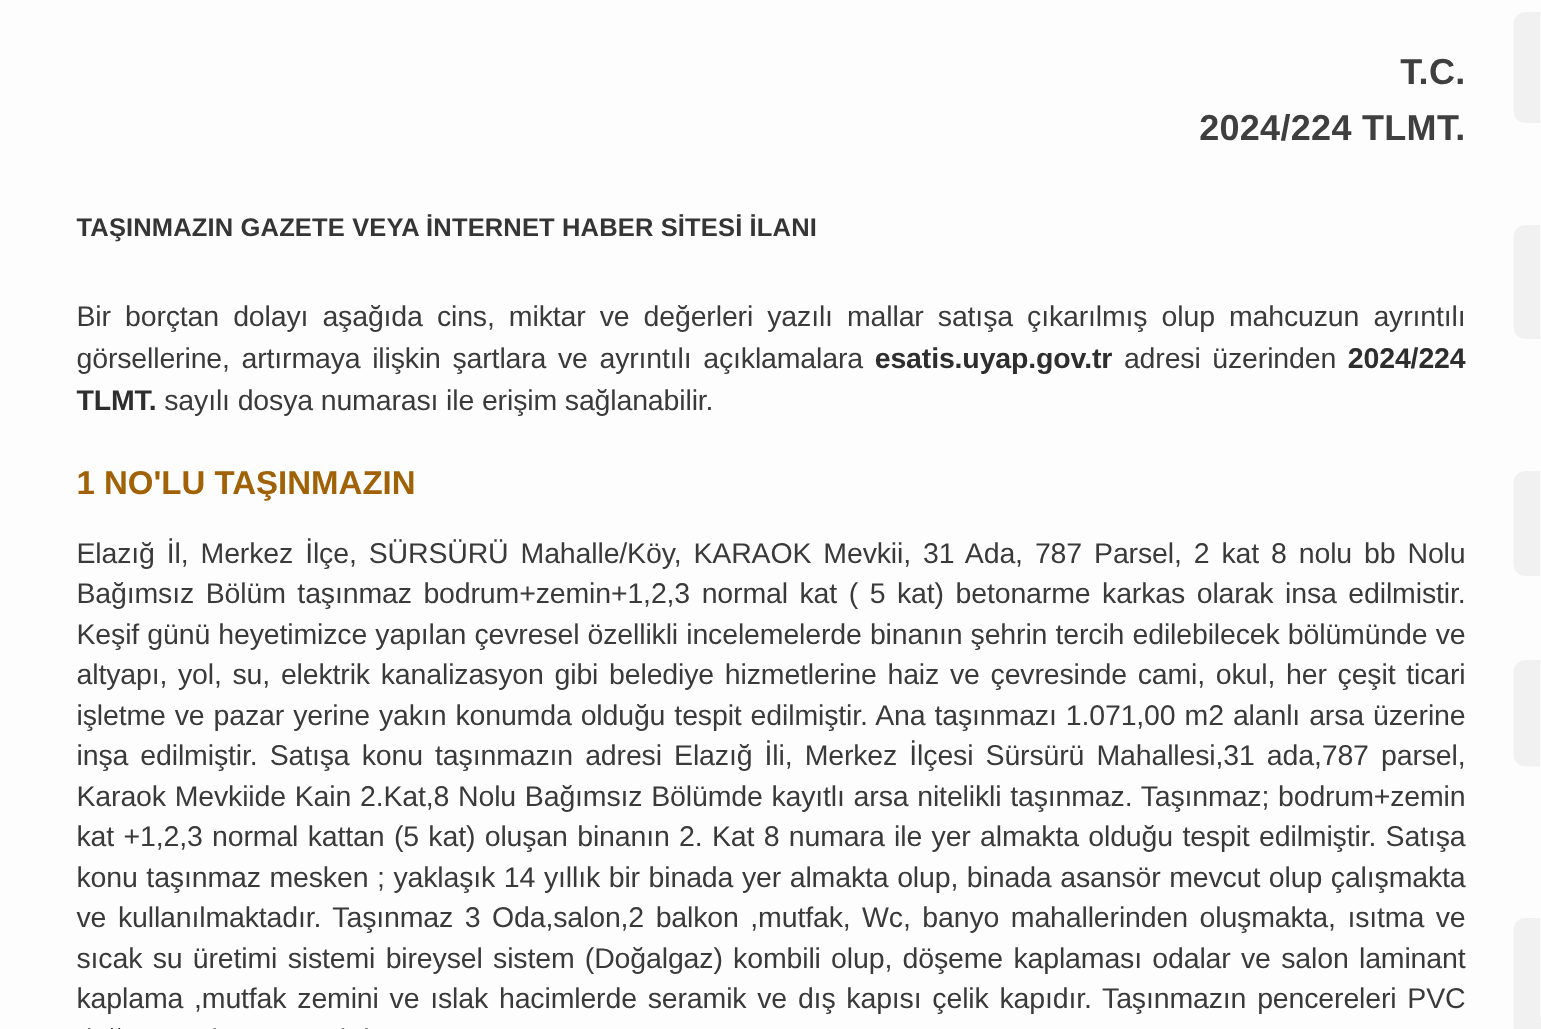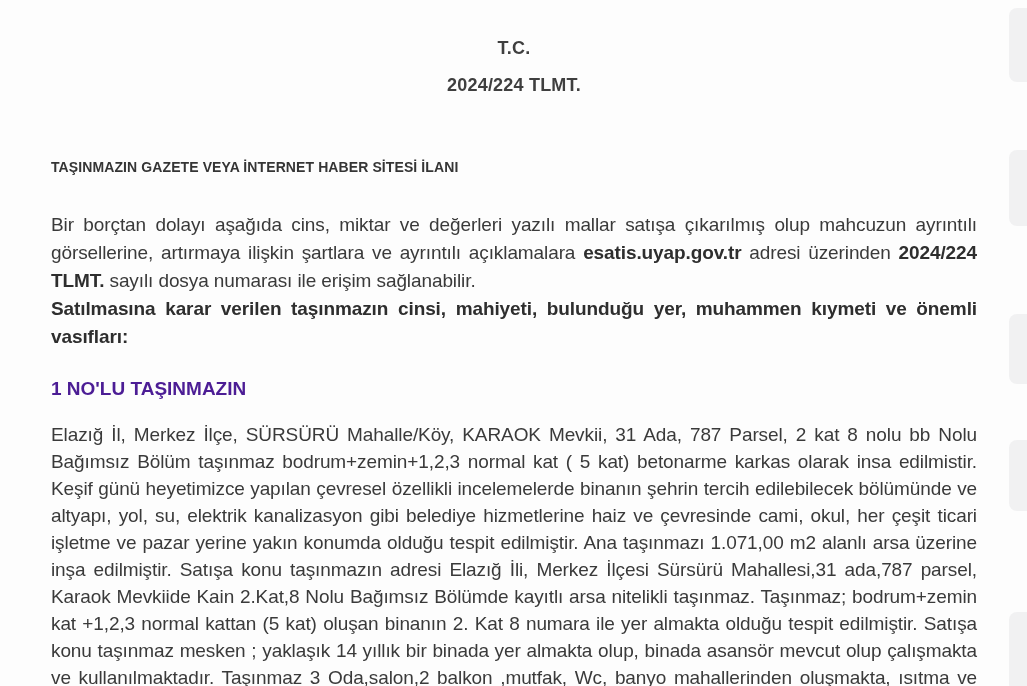--- a/index.html
+++ b/index.html
@@ -10,31 +10,31 @@
     height: 686px;
     overflow: hidden;
     background: #fdfdfd;
     font-family: "Liberation Sans", sans-serif;
     color: #3a3a3a;
   }
   .content {
     padding: 30px 50px 0 51px;
   }
   .doc-header {
-    text-align: center;
+    text-align: right;
     font-weight: bold;
-    font-size: 18px;
+    font-size: 24px;
     line-height: 37px;
     color: #3f3f3f;
     letter-spacing: 0.2px;
   }
   .notice-title {
-    margin-top: 55px;
+    margin-top: 38px;
     font-weight: bold;
-    font-size: 14px;
+    font-size: 17px;
     color: #353535;
     letter-spacing: 0.1px;
   }
   .intro-paragraph {
     margin-top: 36px;
     font-size: 19px;
     line-height: 28px;
     text-align: justify;
     color: #3a3a3a;
     letter-spacing: -0.1px;
@@ -46,22 +46,22 @@
   .subtitle-line {
     font-weight: bold;
     font-size: 19px;
     line-height: 28px;
     color: #2e2e2e;
     letter-spacing: -0.1px;
   }
   .property-heading {
     margin-top: 27px;
     font-weight: bold;
-    font-size: 19px;
-    color: #4c1d95;
+    font-size: 22px;
+    color: #a16207;
   }
   .property-paragraph {
     margin-top: 21px;
     font-size: 19px;
     line-height: 27px;
     text-align: justify;
     color: #3a3a3a;
     letter-spacing: -0.1px;
   }
   
@@ -85,21 +85,20 @@
   <div class="content">
 
     <div class="doc-header">
       <div>T.C.</div>
       <div>2024/224 TLMT.</div>
     </div>
 
     <div class="notice-title">TAŞINMAZIN GAZETE VEYA İNTERNET HABER SİTESİ İLANI</div>
 
     <div class="intro-paragraph"><span>Bir borçtan dolayı aşağıda cins, miktar ve değerleri yazılı mallar satışa çıkarılmış olup mahcuzun ayrıntılı görsellerine, artırmaya ilişkin şartlara ve ayrıntılı açıklamalara </span><span class="bold-inline">esatis.uyap.gov.tr</span><span> adresi üzerinden </span><span class="bold-inline">2024/224 TLMT.</span><span> sayılı dosya numarası ile erişim sağlanabilir.</span>
-      <div class="subtitle-line">Satılmasına karar verilen taşınmazın cinsi, mahiyeti, bulunduğu yer, muhammen kıymeti ve önemli vasıfları:</div>
     </div>
 
     <div class="property-heading">1 NO'LU TAŞINMAZIN</div>
 
     <div class="property-paragraph">Elazığ İl, Merkez İlçe, SÜRSÜRÜ Mahalle/Köy, KARAOK Mevkii, 31 Ada, 787 Parsel, 2 kat 8 nolu bb Nolu Bağımsız Bölüm taşınmaz bodrum+zemin+1,2,3 normal kat ( 5 kat) betonarme karkas olarak insa edilmistir. Keşif günü heyetimizce yapılan çevresel özellikli incelemelerde binanın şehrin tercih edilebilecek bölümünde ve altyapı, yol, su, elektrik kanalizasyon gibi belediye hizmetlerine haiz ve çevresinde cami, okul, her çeşit ticari işletme ve pazar yerine yakın konumda olduğu tespit edilmiştir. Ana taşınmazı 1.071,00 m2 alanlı arsa üzerine inşa edilmiştir. Satışa konu taşınmazın adresi Elazığ İli, Merkez İlçesi Sürsürü Mahallesi,31 ada,787 parsel, Karaok Mevkiide Kain 2.Kat,8 Nolu Bağımsız Bölümde kayıtlı arsa nitelikli taşınmaz. Taşınmaz; bodrum+zemin kat +1,2,3 normal kattan (5 kat) oluşan binanın 2. Kat 8 numara ile yer almakta olduğu tespit edilmiştir. Satışa konu taşınmaz mesken ; yaklaşık 14 yıllık bir binada yer almakta olup, binada asansör mevcut olup çalışmakta ve kullanılmaktadır. Taşınmaz 3 Oda,salon,2 balkon ,mutfak, Wc, banyo mahallerinden oluşmakta, ısıtma ve sıcak su üretimi sistemi bireysel sistem (Doğalgaz) kombili olup, döşeme kaplaması odalar ve salon laminant kaplama ,mutfak zemini ve ıslak hacimlerde seramik ve dış kapısı çelik kapıdır. Taşınmazın pencereleri PVC doğrama olup ısıcamlıdır.</div>
 
   </div>
 
   <div class="edge-card c1"></div>
   <div class="edge-card c2"></div>

